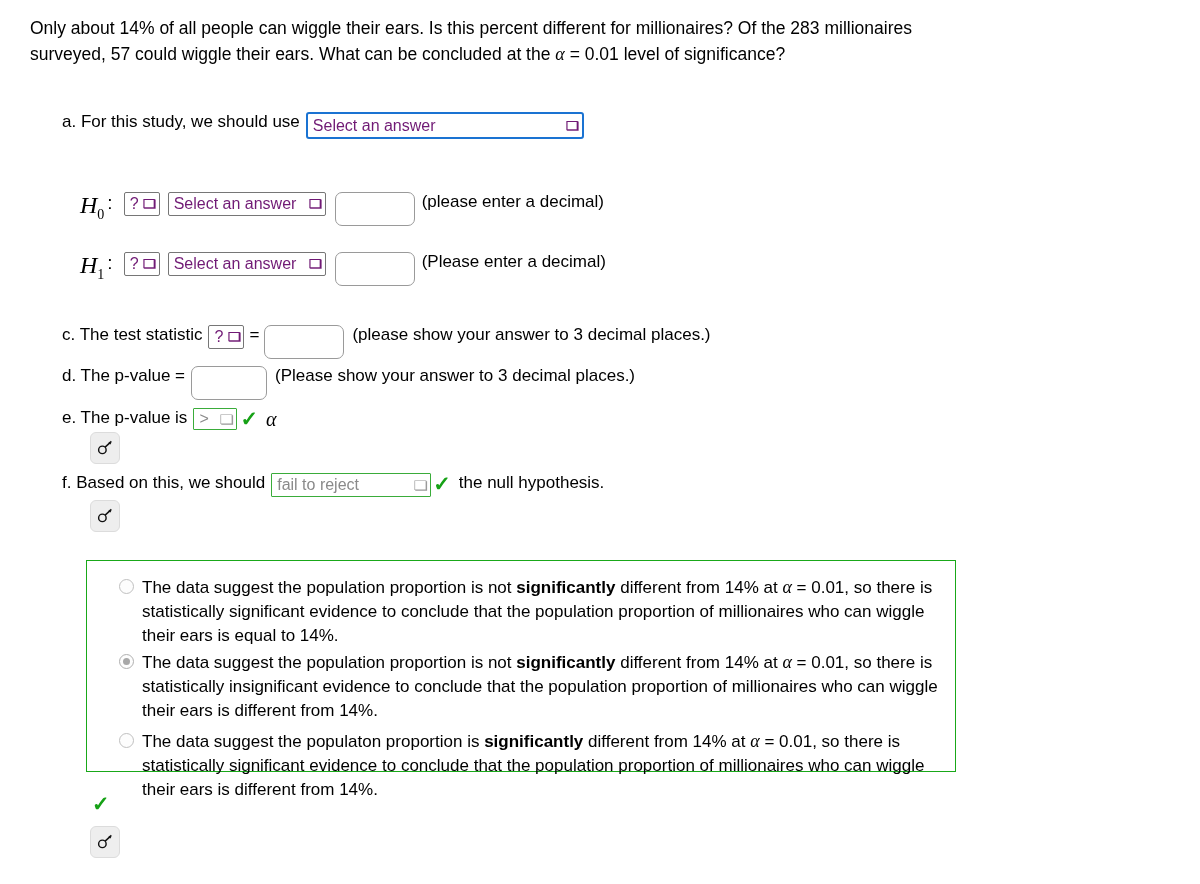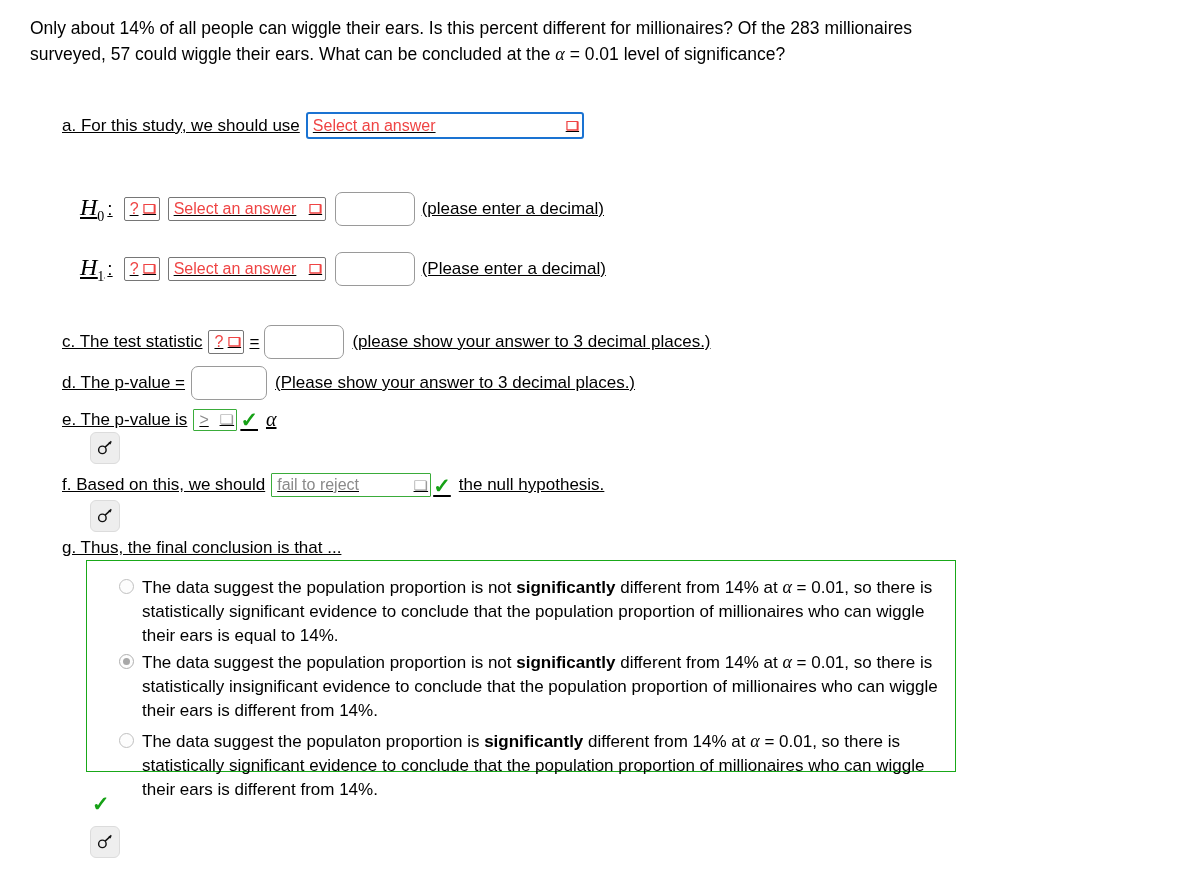--- a/index.html
+++ b/index.html
@@ -28,35 +28,35 @@
     position: absolute;
     left: 30px;
     top: 16px;
     width: 900px;
     font-size: 17.5px;
     line-height: 1.45;
   }
   .ital { font-family: "Liberation Serif", serif; font-style: italic; font-size: 18px; }
 
   
-  .row { position: absolute; display: flex; align-items: center; text-decoration: underline; }
+  .row { position: absolute; display: flex; align-items: flex-start; }
   .lbl { white-space: pre; }
 
   
   .sel {
     display: inline-flex;
     align-items: center;
     justify-content: space-between;
     box-sizing: border-box;
     background: #ffffff;
     border: 1px solid #767676;
     border-radius: 2px;
     font-family: "Liberation Sans", sans-serif;
     font-size: 16px;
-    color: #ef4444;
+    color: #701a75;
     padding: 1px 4px 1px 5px;
     height: 24px;
     line-height: 20px;
     cursor: default;
   }
   .sel .cap { padding-right: 6px; white-space: nowrap; }
   .sel .chev {
     font-size: 12px;
     line-height: 1;
     transform: scaleX(1.25);
@@ -268,23 +268,20 @@
   </div>
 
   <div style="position:absolute; left:90px; top:500px;" class="keybtn">
     <svg width="18" height="18" viewBox="0 0 24 24">
       <circle cx="8.5" cy="14.5" r="5" fill="none" stroke="#111" stroke-width="1.9"></circle>
       <line x1="12.2" y1="10.8" x2="20.5" y2="3.2" stroke="#111" stroke-width="1.9"></line>
       <line x1="17.2" y1="4.5" x2="19.6" y2="6.6" stroke="#111" stroke-width="1.9"></line>
     </svg>
   </div>
 
-  <div class="row" style="left:62px; top:538px;">
-    <span class="lbl">g. Thus, the final conclusion is that ...</span>
-  </div>
 
   <div class="concbox">
 
     <div class="opt" style="left:32px; top:14px;">
       <span class="radio"></span>
       <span class="opt-text"><span>The data suggest the population proportion is not </span><b>significantly</b><span> different from 14% at </span><span class="ital">α</span><span> = 0.01, so there is statistically significant evidence to conclude that the population proportion of millionaires who can wiggle their ears is equal to 14%.</span></span>
     </div>
 
     <div class="opt" style="left:32px; top:89px;">
       <span class="radio on"></span>

